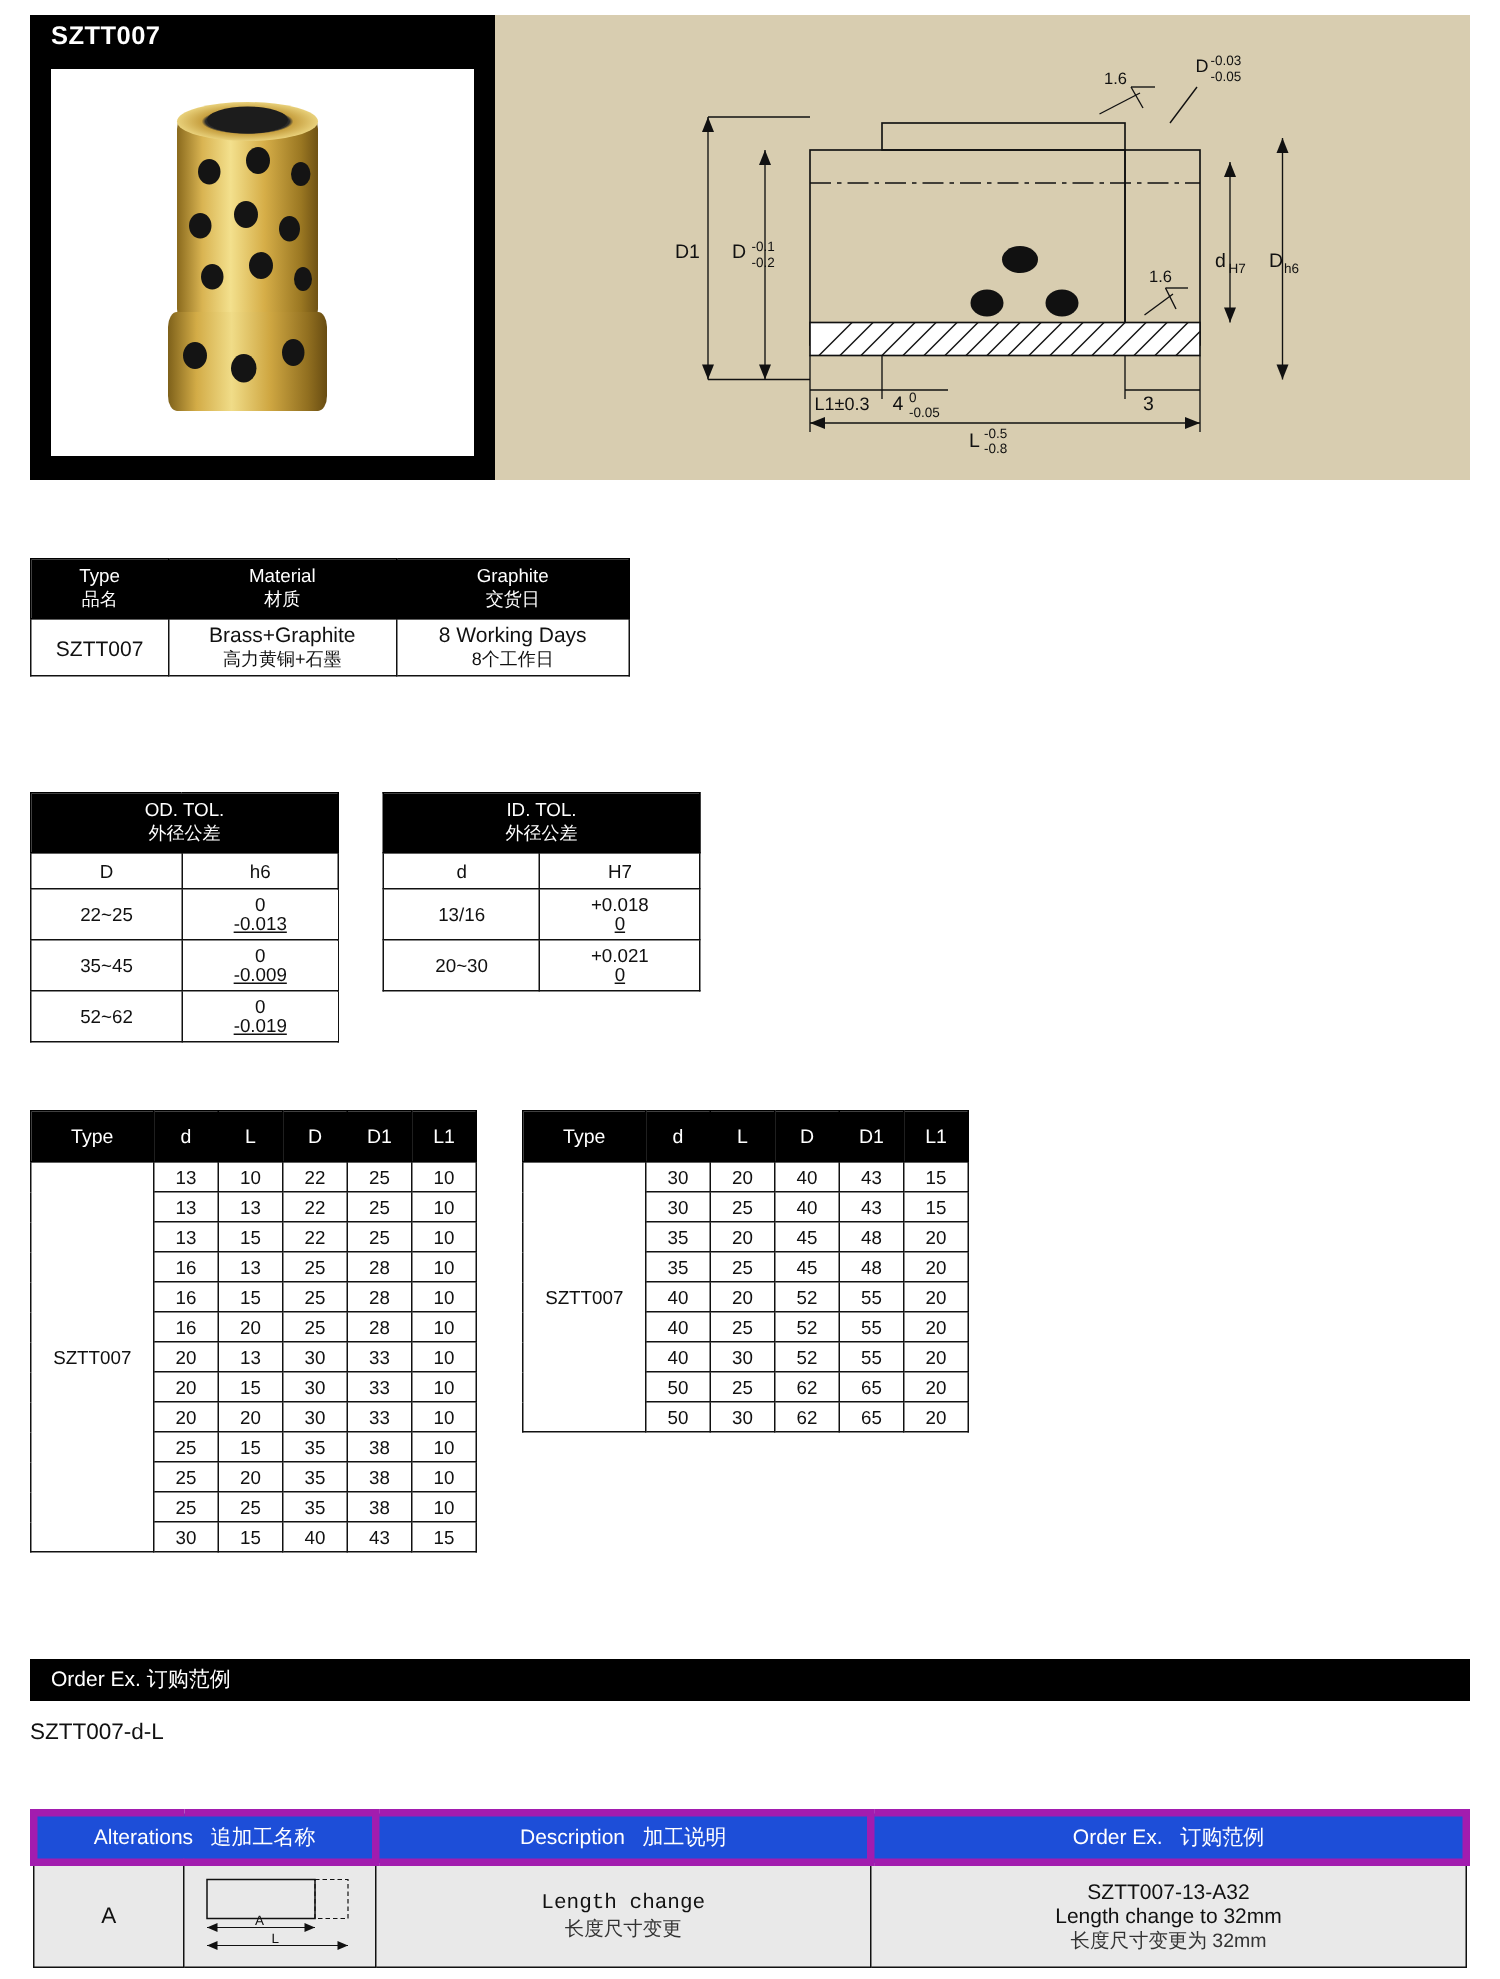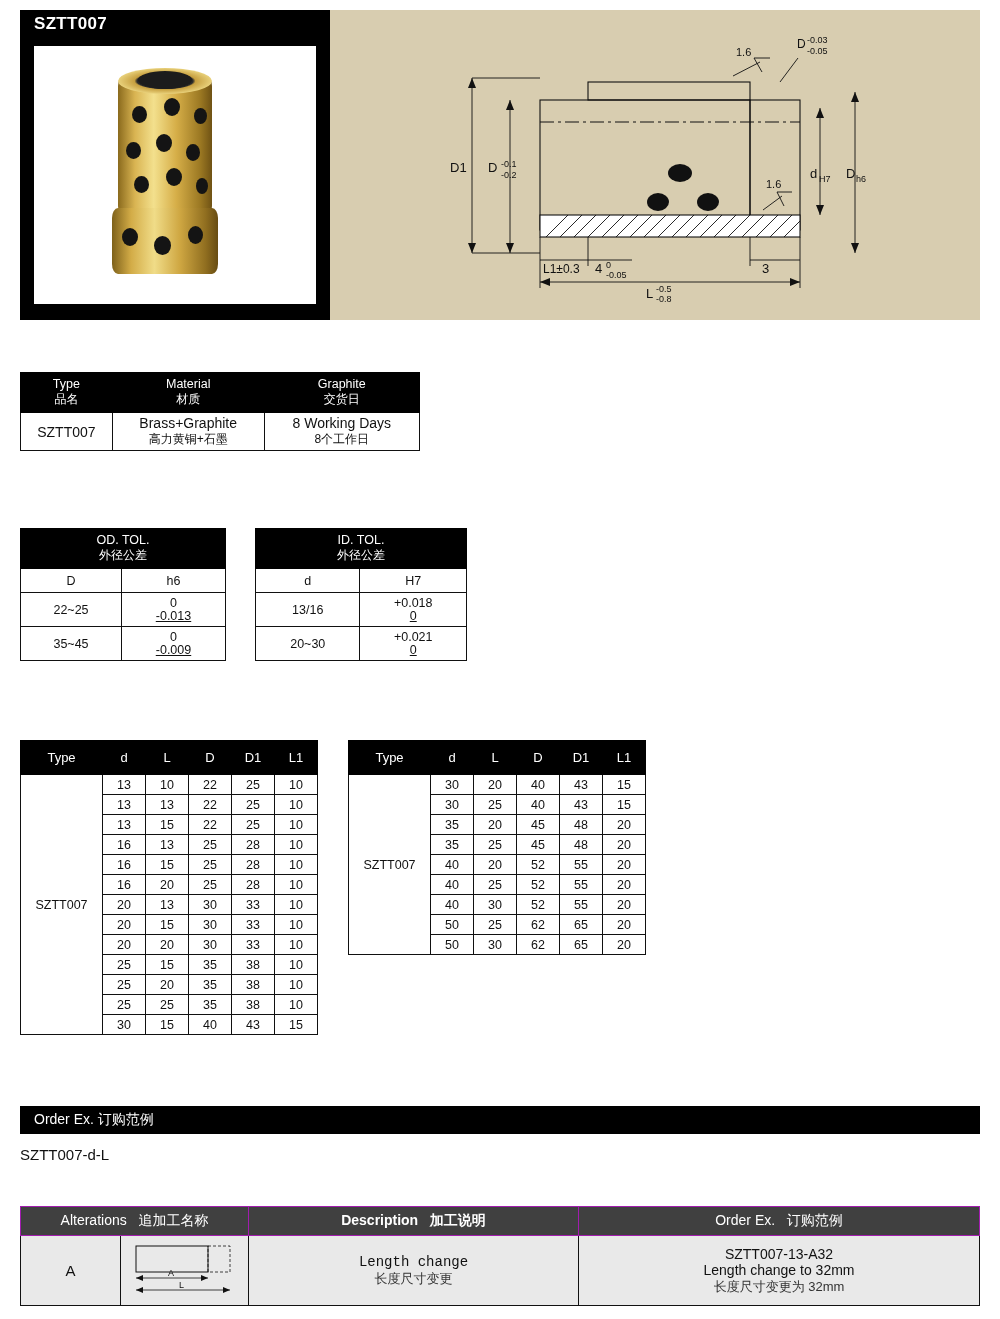--- a/index.html
+++ b/index.html
@@ -144,21 +144,21 @@
   #order-ex-text {
     position: absolute;
     left: 20px; top: 1146px;
     font-size: 15px;
   }
 
   
   #alt-table { left: 20px; top: 1206px; width: 960px; }
   #alt-table td { border: 1px solid #111; }
   #alt-table thead td {
-    background: #404040; color: #fff; border: 1px solid #a21caf;
+    background: #1d4ed8; color: #fff; border: 5px solid #a21caf;
     font-size: 14px; padding: 5px 0;
   }
   #alt-table tbody td { background: #e9e9e9; height: 70px; }
   .alt-a { width: 100px; font-size: 15px; }
   .alt-fig { width: 128px; }
   .alt-desc { text-align: left; padding-left: 14px; font-size: 14px; font-family: Liberation Mono, monospace; }
   .alt-order { text-align: left; padding-left: 14px; font-size: 14px; }
   .sub { color:#333; font-size: 13px; }
 </style>
 </head>
@@ -359,20 +359,27 @@
         <span class="dn">-0.013</span>
       </td>
     </tr>
     <tr>
       <td>35~45</td>
       <td class="tolcell">
         <span class="up">0</span>
         <span class="dn">-0.009</span>
       </td>
     </tr>
+    <tr>
+      <td>52~62</td>
+      <td class="tolcell">
+        <span class="up">0</span>
+        <span class="dn">-0.019</span>
+      </td>
+    </tr>
   </tbody>
 </table>
 
 <table class="tbl" id="id-table">
   <thead>
     <tr>
       <td colspan="2">
         <span>ID. TOL.</span>
         <span class="cn">外径公差</span>
       </td>
@@ -591,21 +598,21 @@
 </div>
 <div id="order-ex-text">SZTT007-d-L</div>
 
 <table class="tbl" id="alt-table">
   <thead>
     <tr>
       <td colspan="2" style="width:228px;">
         <span>Alterations</span>
         &nbsp;&nbsp;<span>追加工名称</span>
       </td>
-      <td style="width:330px;font-weight:bold;">
+      <td style="width:330px;">
         <span>Description</span>
         &nbsp;&nbsp;<span>加工说明</span>
       </td>
       <td>
         <span>Order Ex.</span>
         &nbsp;&nbsp;<span>订购范例</span>
       </td>
     </tr>
   </thead>
   <tbody>

